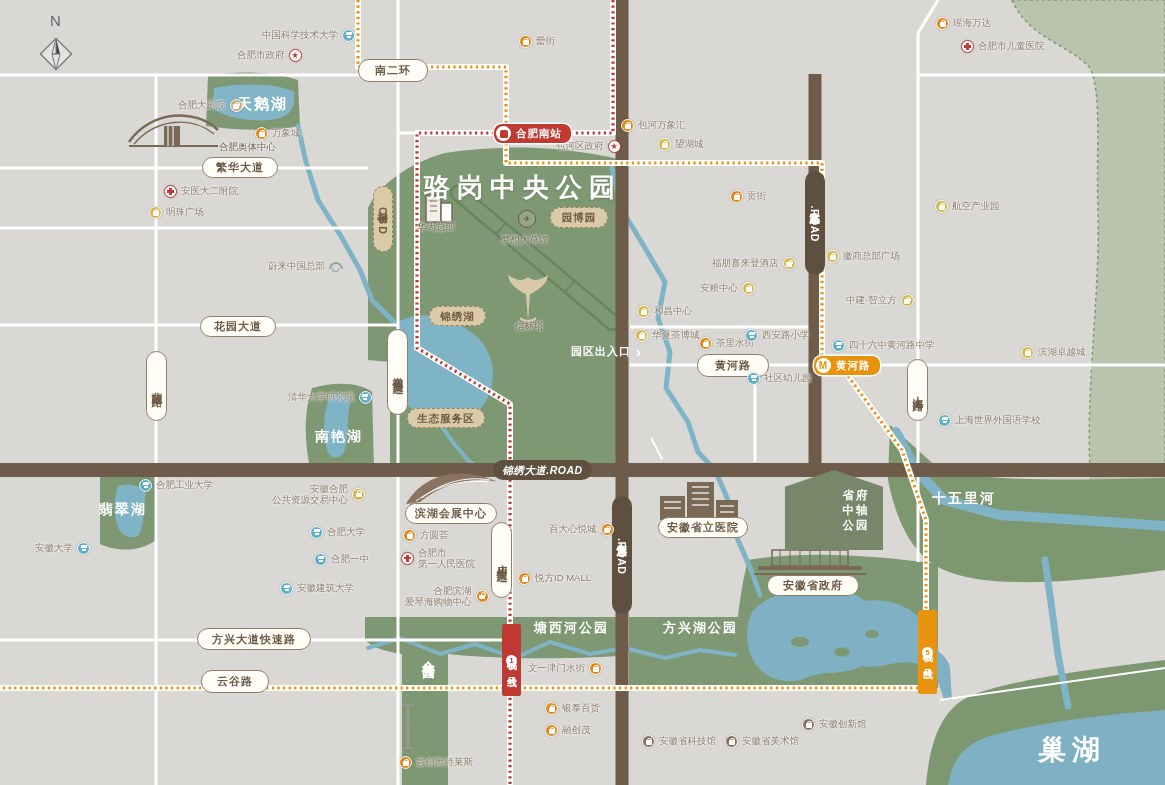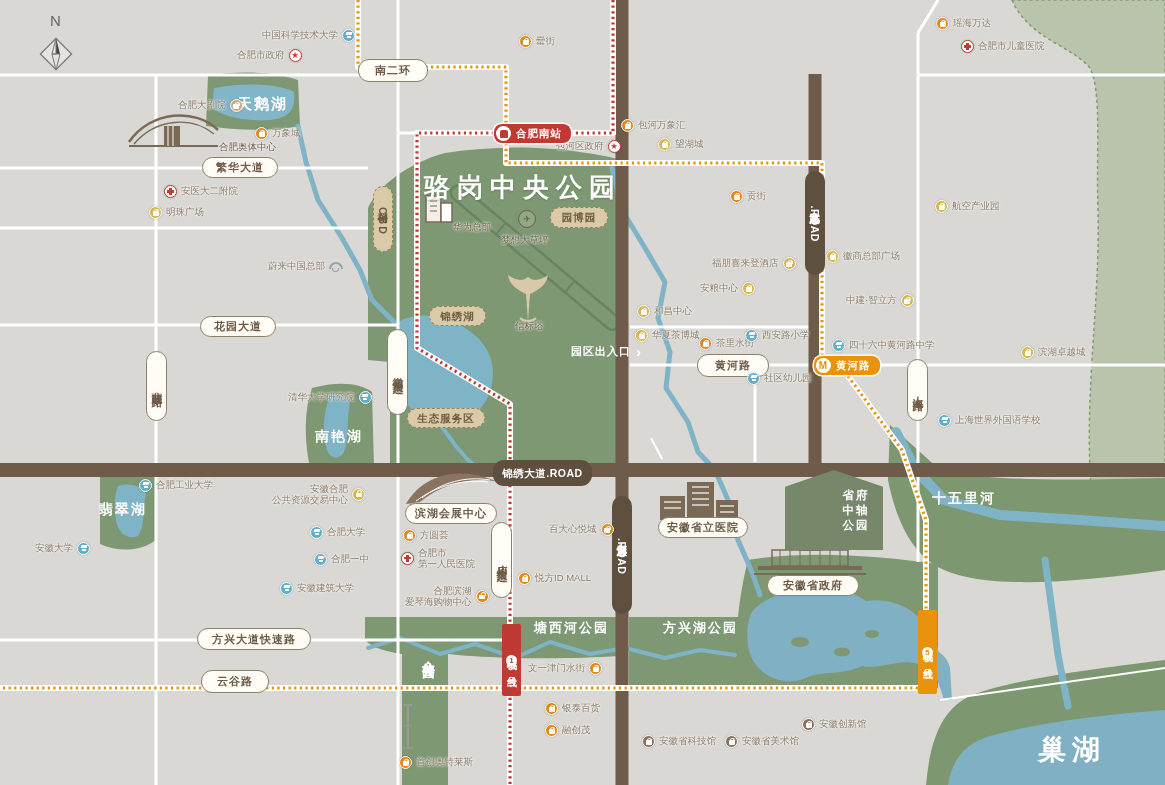--- a/index.html
+++ b/index.html
@@ -306,21 +306,21 @@
       </div>
       <div class="area-label" style="left: 932px; top: 490px; font-size: 14px;">
         <span>十五里河</span>
       </div>
       <div class="area-label chaohu" style="left: 1038px; top: 731px; font-size: 28px;">
         <span>巢湖</span>
       </div>
       <div class="area-label brown" style="left: 219px; top: 141px;">
         <span>合肥奥体中心</span>
       </div>
-      <div class="area-label brown" style="left: 417px; top: 221px; margin-left: 36px;">
+      <div class="area-label brown" style="left: 417px; top: 221px;">
         <span>华为总部</span>
       </div>
       <div class="area-label brown" style="left: 501px; top: 234px;">
         <span>梦想大草坪</span>
       </div>
       <div class="area-label brown" style="left: 515px; top: 320px;">
         <span>信标塔</span>
       </div>
     </div>
 
@@ -349,21 +349,21 @@
       </div>
       <div class="pill vertical" style="left: 387px; top: 329px; width: 21px; height: 86px;">
         <span>徽州大道</span>
       </div>
       <div class="pill vertical" style="left: 491px; top: 522px; width: 21px; height: 76px;">
         <span>庐州大道</span>
       </div>
       <div class="pill vertical" style="left: 907px; top: 359px; width: 21px; height: 62px;">
         <span>上海路</span>
       </div>
-      <div class="pill dark" style="left: 493px; top: 460px; width: 99px; height: 26px;">
+      <div class="pill dark" style="left: 493px; top: 460px; width: 99px; height: 20px; font-style: italic;">
         <span>锦绣大道.ROAD</span>
       </div>
       <div class="pill dark vertical" style="left: 805px; top: 171px; width: 20px; height: 104px;">
         <span>北京路.ROAD</span>
       </div>
       <div class="pill dark vertical" style="left: 612px; top: 496px; width: 20px; height: 118px;">
         <span>包河大道.ROAD</span>
       </div>
       <div class="pill tan vertical" style="left: 373px; top: 186px; width: 20px; height: 66px;">
         <span>科创CBD</span>

